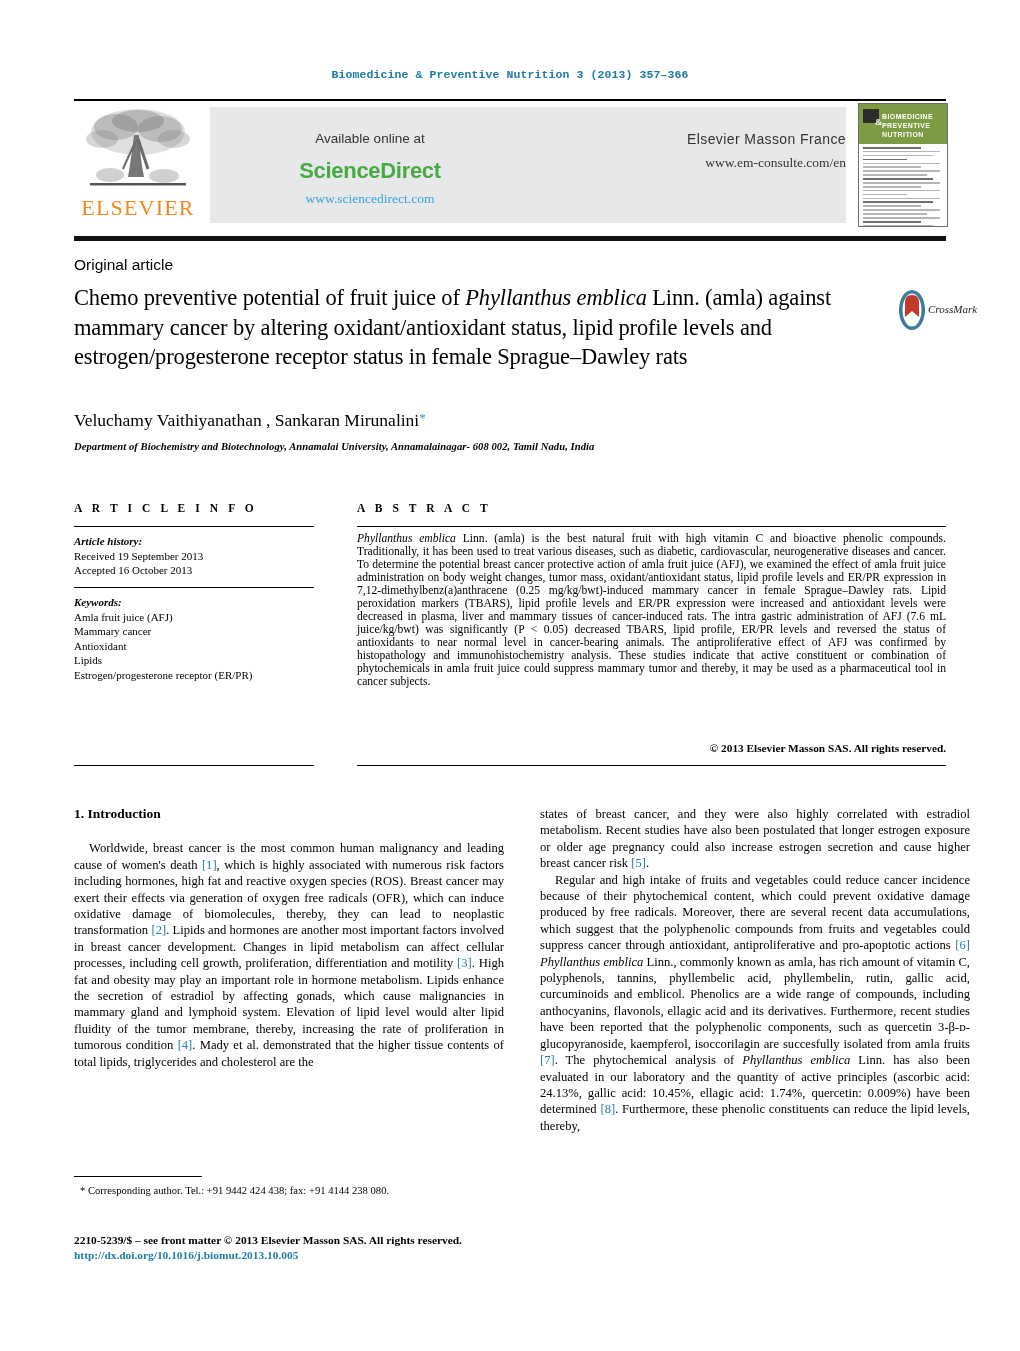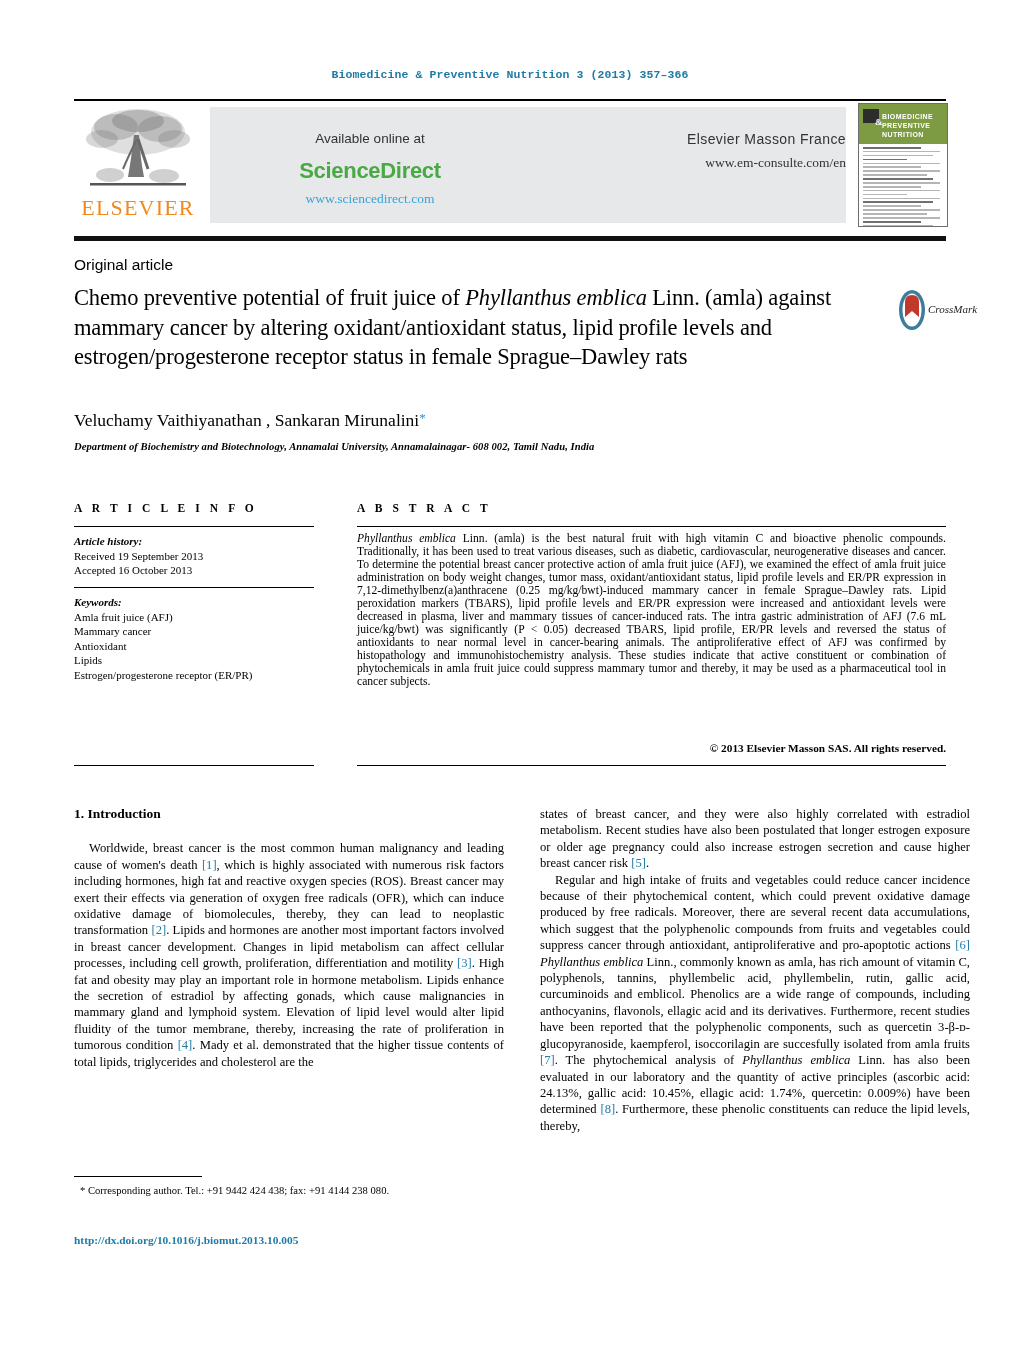--- a/index.html
+++ b/index.html
@@ -513,16 +513,17 @@
     <p class="noind"><span>states of breast cancer, and they were also highly correlated with estradiol metabolism. Recent studies have also been postulated that longer estrogen exposure or older age pregnancy could also increase estrogen secretion and cause higher breast cancer risk </span><span class="ref">[5]</span><span>.</span></p>
     <p><span>Regular and high intake of fruits and vegetables could reduce cancer incidence because of their phytochemical content, which could prevent oxidative damage produced by free radicals. Moreover, there are several recent data accumulations, which suggest that the polyphenolic compounds from fruits and vegetables could suppress cancer through antioxidant, antiproliferative and pro-apoptotic actions </span><span class="ref">[6]</span> <i>Phyllanthus emblica</i><span> Linn., commonly known as amla, has rich amount of vitamin C, polyphenols, tannins, phyllembelic acid, phyllembelin, rutin, gallic acid, curcuminoids and emblicol. Phenolics are a wide range of compounds, including anthocyanins, flavonols, ellagic acid and its derivatives. Furthermore, recent studies have been reported that the polyphenolic components, such as quercetin 3-β-ᴅ-glucopyranoside, kaempferol, isoccorilagin are succesfully isolated from amla fruits </span><span class="ref">[7]</span><span>. The phytochemical analysis of </span><i>Phyllanthus emblica</i><span> Linn. has also been evaluated in our laboratory and the quantity of active principles (ascorbic acid: 24.13%, gallic acid: 10.45%, ellagic acid: 1.74%, quercetin: 0.009%) have been determined </span><span class="ref">[8]</span><span>. Furthermore, these phenolic constituents can reduce the lipid levels, thereby,</span></p>
   </div>
 
   <div class="fnrule"></div>
   <div class="footnote">
     <span class="ind">* Corresponding author. Tel.: +91 9442 424 438; fax: +91 4144 238 080.</span>
   </div>
 
   <div class="imprint">
+    <div>2210-5239/$ – see front matter © 2013 Elsevier Masson SAS. All rights reserved.</div>
     <div class="doi">http://dx.doi.org/10.1016/j.biomut.2013.10.005</div>
   </div>
 
 </div>
 
 </body></html>

